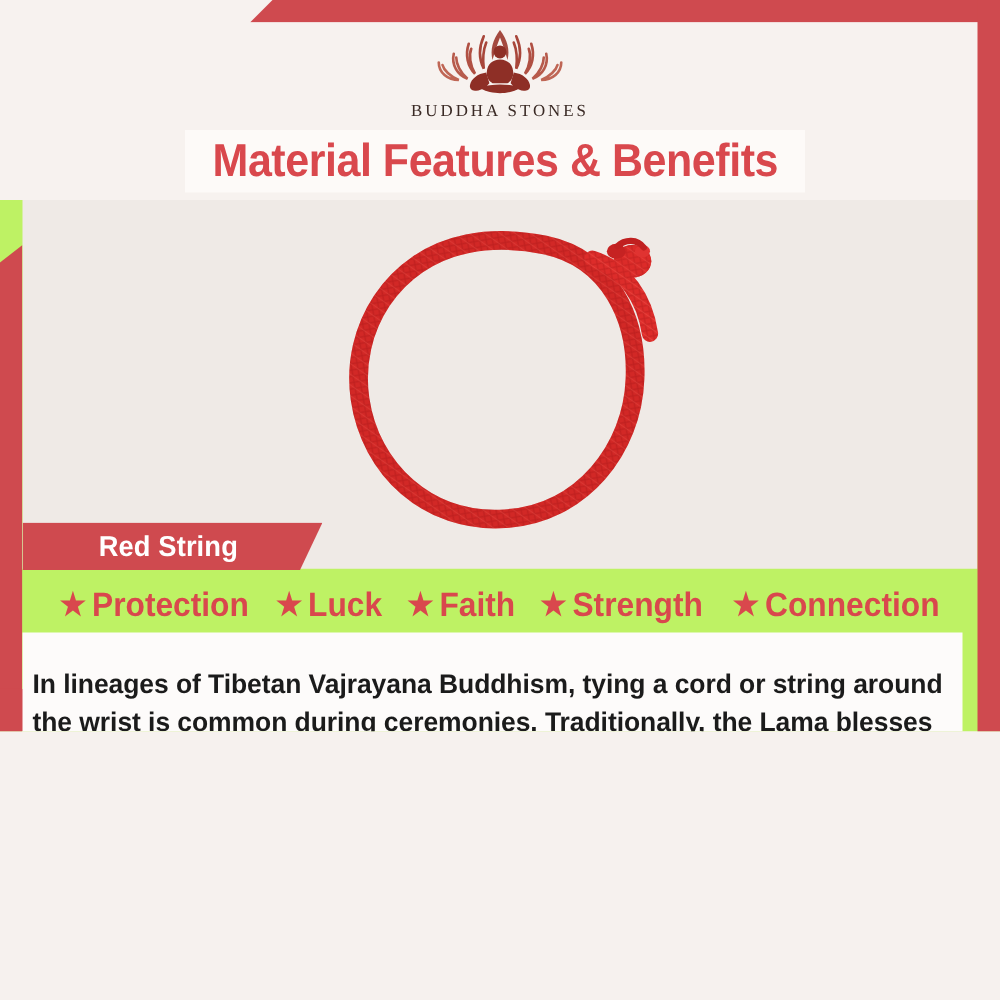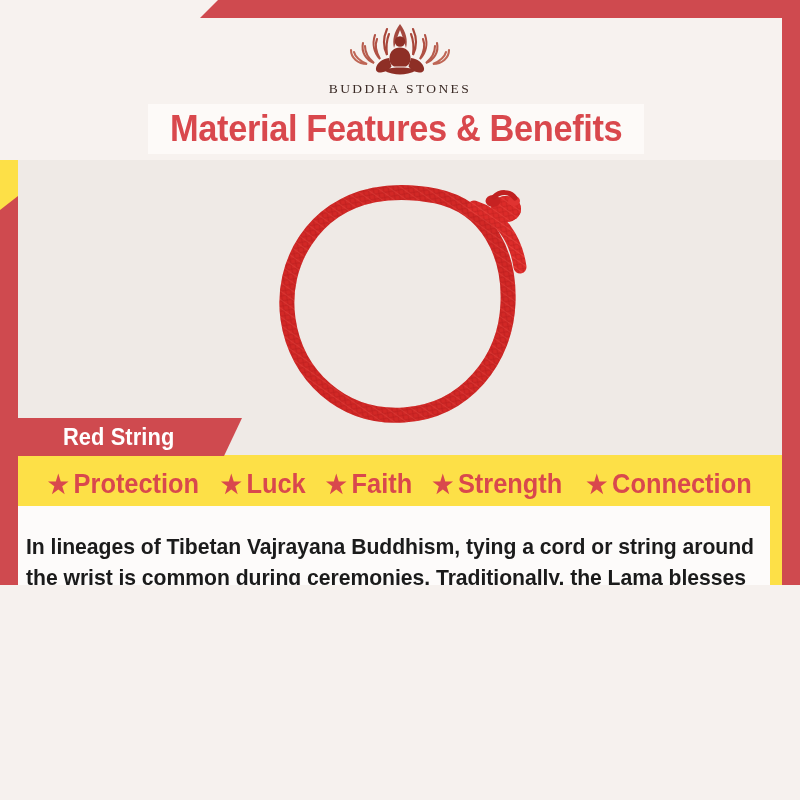--- a/index.html
+++ b/index.html
@@ -11,21 +11,21 @@
     height: 800px;
     font-family: "Liberation Sans", sans-serif;
     background: #f6f1ee;
     overflow: hidden;
   }
 
   #poster {
     position: relative;
     width: 800px;
     height: 585px;
-    background: #fde047;
+    background: #bef264;
     overflow: hidden;
   }
 
   
   .deco-top-bar {
     position: absolute;
     top: 0;
     left: 0;
     width: 800px;
     height: 18px;
@@ -130,21 +130,21 @@
     position: absolute;
     left: 238px;
     top: 163px;
     width: 330px;
     height: 280px;
   }
 
   
   .label-banner {
     position: absolute;
-    left: 2px;
+    left: 18px;
     top: 418px;
     width: 240px;
     height: 38px;
     background: #cf4a4f;
     clip-path: polygon(0 0, 240px 0, 222px 38px, 0 38px);
     display: flex;
     align-items: center;
   }
   .label-banner .label-text {
     font-family: "Liberation Sans Narrow", "Liberation Sans", sans-serif;

